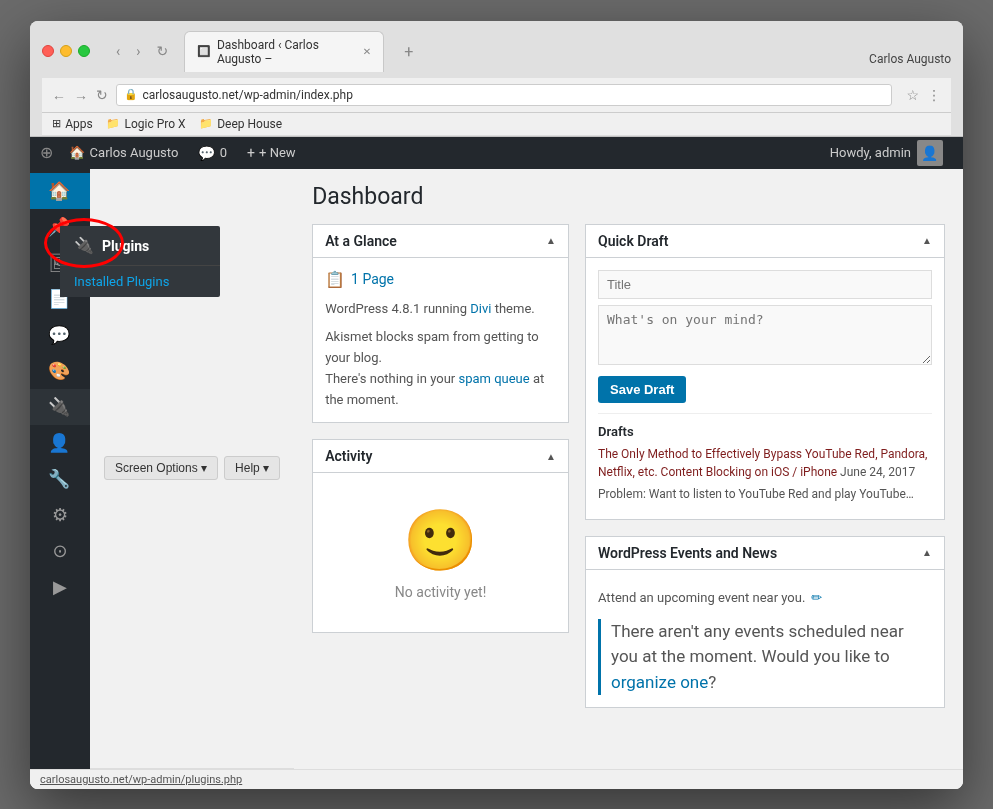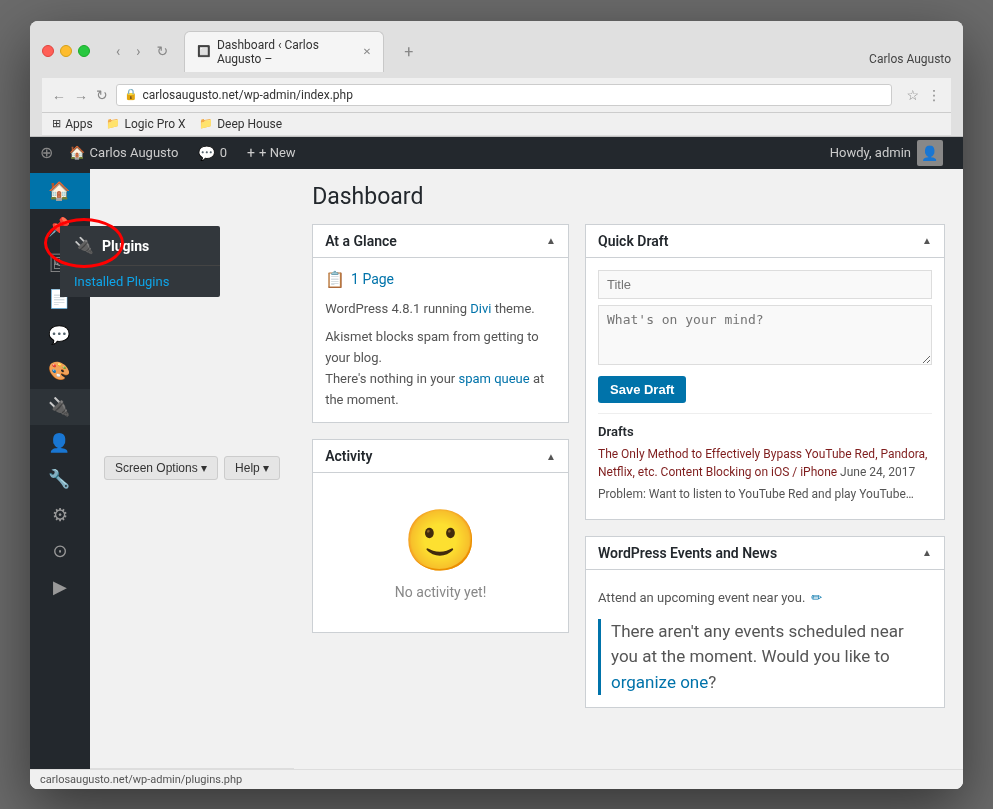--- a/index.html
+++ b/index.html
@@ -541,20 +541,21 @@
       text-decoration: none;
     }
 
     
     .browser-statusbar {
       background: #f0f0f0;
       padding: 3px 10px;
       font-size: 11px;
       color: #555;
       border-top: 1px solid #ddd;
+      text-decoration: underline;
     }
 
     .bubble-icon {
       font-size: 14px;
     }
 
     .new-btn {
       display: flex;
       align-items: center;
       gap: 4px;

